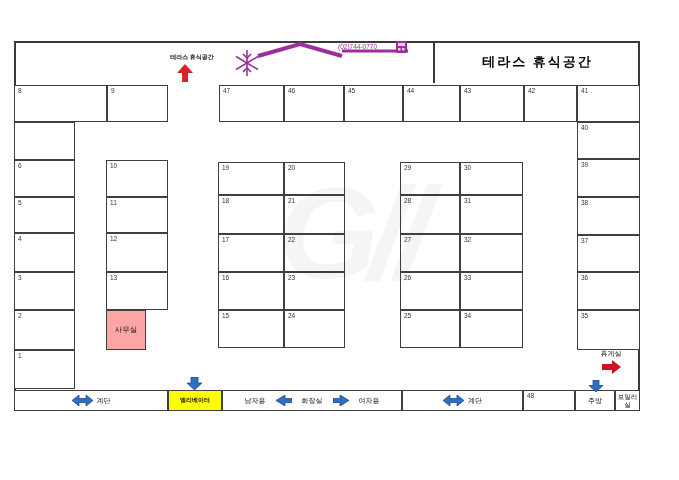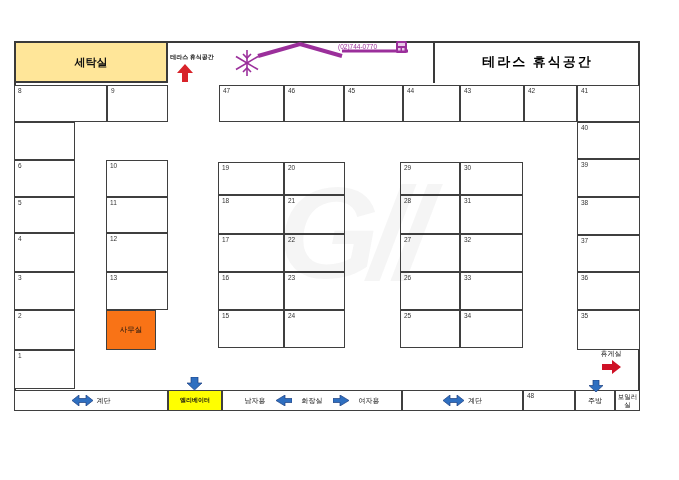--- a/index.html
+++ b/index.html
@@ -43,23 +43,20 @@
     font-weight:bold; color:rgba(50,50,50,0.05); letter-spacing:-10px; pointer-events:none; }
   svg{ display:block; }
 </style>
 </head>
 <body>
 
 <div id="stage">
 
   <div class="outer"></div>
 
-  <div class="laundry">
-    <span>세탁실</span>
-  </div>
 
   <div class="terrace-small">테라스 휴식공간</div>
 
   <svg class="abs" style="left:177px; top:64px;" width="16" height="18">
     <polygon points="8,0 16,9 11,9 11,18 5,18 5,9 0,9" fill="#d8232a"></polygon>
   </svg>
 
   <svg class="abs" style="left:234px; top:49px;" width="26" height="28">
     <g stroke="#9b2f9b" stroke-width="1.6" fill="none">
       <line x1="13" y1="1" x2="13" y2="27"></line>
@@ -138,21 +135,21 @@
       </div>
       <div class="room" style="left: 106px; top: 197px; width: 62px; height: 36px;">
         <span class="room-label">11</span>
       </div>
       <div class="room" style="left: 106px; top: 233px; width: 62px; height: 39px;">
         <span class="room-label">12</span>
       </div>
       <div class="room" style="left: 106px; top: 272px; width: 62px; height: 38px;">
         <span class="room-label">13</span>
       </div>
-      <div class="room room-center" style="left: 106px; top: 310px; width: 50px; height: 40px; background: #f97316;">
+      <div class="room room-center" style="left: 106px; top: 310px; width: 40px; height: 40px; background: #fca5a5;">
         <span class="room-label">사무실</span>
       </div>
       <div class="room" style="left: 218px; top: 162px; width: 66px; height: 33px;">
         <span class="room-label">19</span>
       </div>
       <div class="room" style="left: 284px; top: 162px; width: 61px; height: 33px;">
         <span class="room-label">20</span>
       </div>
       <div class="room" style="left: 218px; top: 195px; width: 66px; height: 39px;">
         <span class="room-label">18</span>

